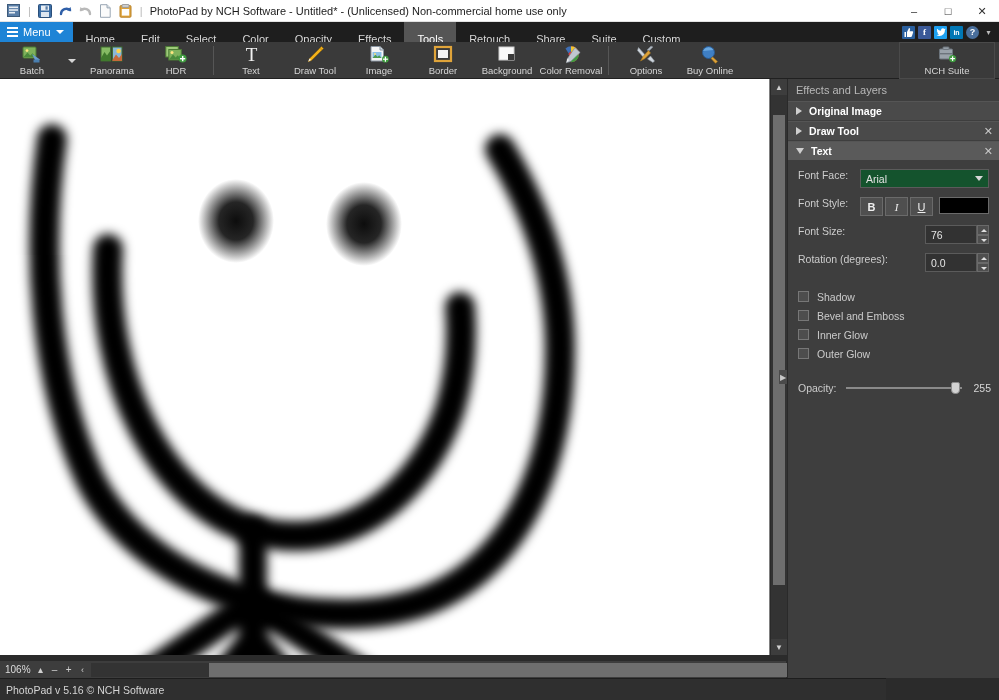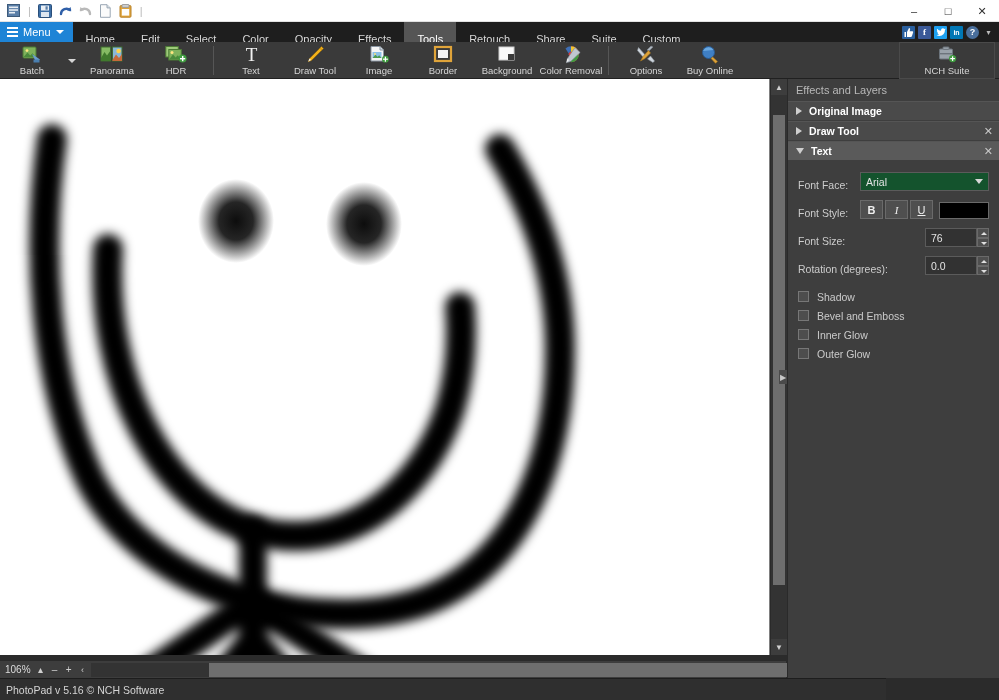--- a/index.html
+++ b/index.html
@@ -124,21 +124,21 @@
     background: #4a4a4a; border-top: 1px solid #555;
   }
   .layer-row.sel { background: #5a5a5a; }
   .tri-r { width: 0; height: 0; border-top: 4px solid transparent;
            border-bottom: 4px solid transparent; border-left: 6px solid #cfcfcf; margin-right: 7px; }
   .tri-d { width: 0; height: 0; border-left: 4px solid transparent;
            border-right: 4px solid transparent; border-top: 6px solid #cfcfcf; margin-right: 7px; }
   .layer-x { margin-left: auto; color: #c9c9c9; font-size: 11px; font-weight: normal; }
 
   .props { padding: 8px 10px 0 10px; }
-  .prow { display: flex; align-items: flex-end; min-height: 22px; margin-bottom: 6px; }
+  .prow { display: flex; align-items: flex-start; min-height: 22px; margin-bottom: 6px; }
   .plabel { color: #cccccc; font-size: 10.5px; width: 62px; flex: none; }
   .ctrl-group { display: flex; align-items: center; gap: 2px; }
 
   .combo {
     flex: 1; height: 19px; background: #14532d; border: 1px solid #5b5b5b;
     color: #e4e4e4; font-size: 10.5px; display: flex; align-items: center;
     padding-left: 5px; position: relative;
   }
   .combo .cv-caret {
     position: absolute; right: 5px; top: 6px; width: 0; height: 0;
@@ -251,20 +251,21 @@
       </div>
       <div class="tb-ico">
         <svg width="13" height="14" viewBox="0 0 13 14">
             <rect x="1" y="1.6" width="11" height="11.6" rx="1" fill="#e0a43a" stroke="#b8822a"></rect>
             <rect x="3" y="0.4" width="7" height="3" rx="0.8" fill="#cfcfcf" stroke="#9a9a9a"></rect>
             <rect x="2.8" y="5" width="7.4" height="6.6" fill="#fdfdfd"></rect>
           </svg>
       </div>
       <span class="tb-sep">|</span>
     </div>
+    <div class="tb-title">PhotoPad by NCH Software - Untitled* - (Unlicensed) Non-commercial home use only</div>
     <div class="win-ctrls">
       <div class="win-btn">–</div>
       <div class="win-btn">□</div>
       <div class="win-btn close">✕</div>
     </div>
   </div>
 
   <div class="menubar">
     <div class="menu-btn">
       <span class="hamburger">
@@ -579,19 +580,27 @@
       <div class="chkrow">
         <span class="chk"></span>
         <span class="chklabel">Inner Glow</span>
       </div>
       <div class="chkrow">
         <span class="chk"></span>
         <span class="chklabel">Outer Glow</span>
       </div>
     </div>
 
+    <div class="opacity-row">
+      <span class="plabel">Opacity:</span>
+      <div class="slider">
+        <div class="rail"></div>
+        <div class="knob"></div>
+      </div>
+      <span class="opacity-val">255</span>
+    </div>
   </div>
 
   <div class="statusbar">
     <span>PhotoPad v 5.16 © NCH Software</span>
   </div>
 
 </div>
 
 </body></html>

